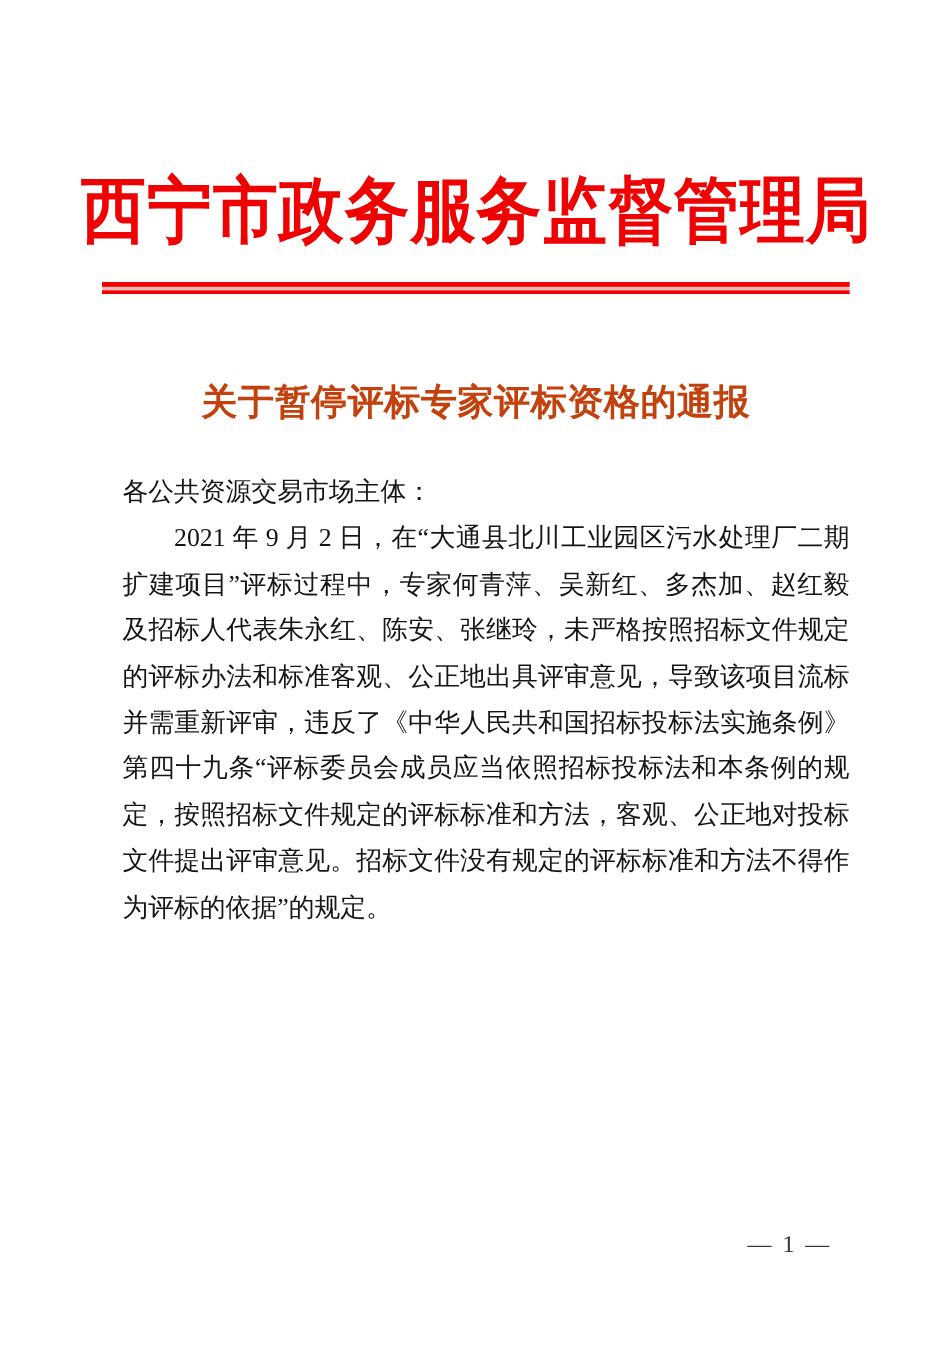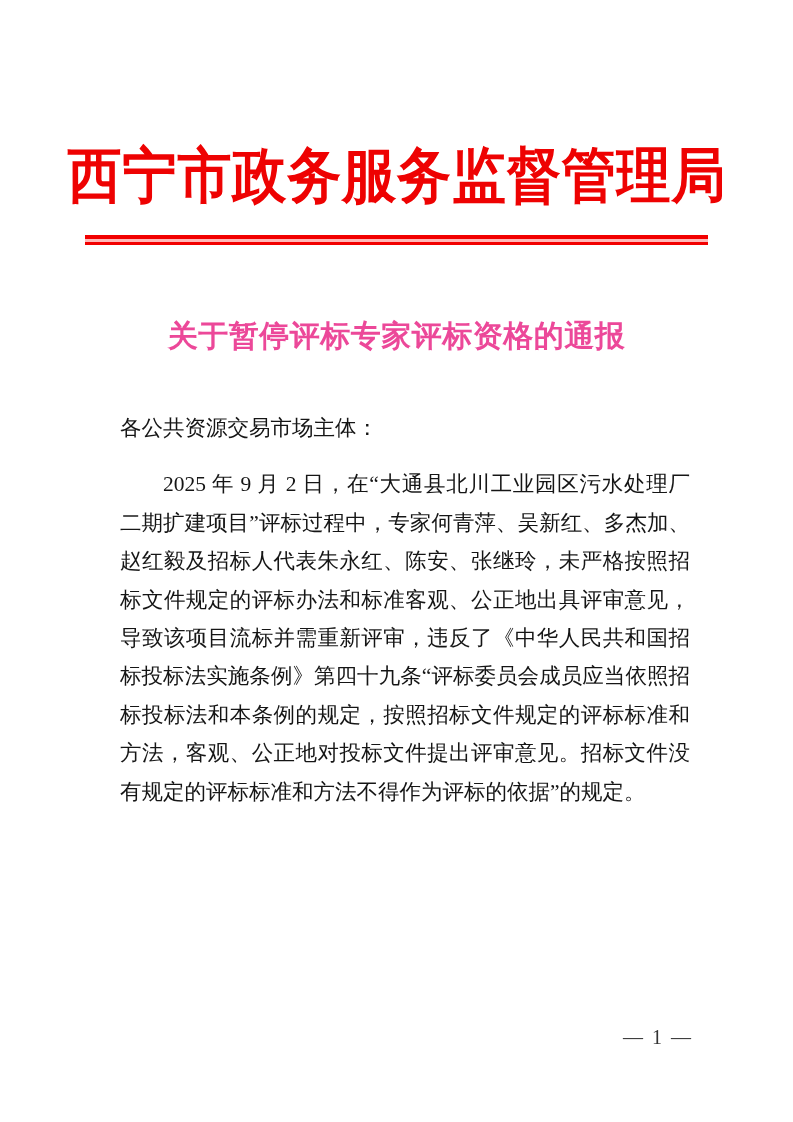--- a/index.html
+++ b/index.html
@@ -46,35 +46,35 @@
   }
   .doc-title {
     position: absolute;
     top: 316px;
     left: 0;
     width: 100%;
     text-align: center;
     font-size: 30px;
     line-height: 40px;
     font-weight: bold;
-    color: #ec4899;
+    color: #c2410c;
     letter-spacing: 0.5px;
   }
   .doc-body {
     position: absolute;
     top: 391px;
     left: 102px;
     width: 606px;
     font-size: 21.5px;
     line-height: 38.4px;
     text-align: justify;
     text-justify: inter-ideograph;
   }
   .doc-body p {
-    margin: 18px;
+    margin: 0;
     padding: 0;
   }
   .salutation {
     text-indent: 0;
   }
   .para {
     text-indent: 2em;
   }
   .page-footer {
     position: absolute;
@@ -94,18 +94,18 @@
   <div class="agency-header">
     <span class="agency-name">西宁市政务服务监督管理局</span>
   </div>
 
   <div class="red-rule"></div>
 
   <div class="doc-title">关于暂停评标专家评标资格的通报</div>
 
   <div class="doc-body">
     <p class="salutation">各公共资源交易市场主体：</p>
-    <p class="para">2025 年 9 月 2 日，在“大通县北川工业园区污水处理厂二期扩建项目”评标过程中，专家何青萍、吴新红、多杰加、赵红毅及招标人代表朱永红、陈安、张继玲，未严格按照招标文件规定的评标办法和标准客观、公正地出具评审意见，导致该项目流标并需重新评审，违反了《中华人民共和国招标投标法实施条例》第四十九条“评标委员会成员应当依照招标投标法和本条例的规定，按照招标文件规定的评标标准和方法，客观、公正地对投标文件提出评审意见。招标文件没有规定的评标标准和方法不得作为评标的依据”的规定。</p>
+    <p class="para">2021 年 9 月 2 日，在“大通县北川工业园区污水处理厂二期扩建项目”评标过程中，专家何青萍、吴新红、多杰加、赵红毅及招标人代表朱永红、陈安、张继玲，未严格按照招标文件规定的评标办法和标准客观、公正地出具评审意见，导致该项目流标并需重新评审，违反了《中华人民共和国招标投标法实施条例》第四十九条“评标委员会成员应当依照招标投标法和本条例的规定，按照招标文件规定的评标标准和方法，客观、公正地对投标文件提出评审意见。招标文件没有规定的评标标准和方法不得作为评标的依据”的规定。</p>
   </div>
 
   <div class="page-footer">— 1 —</div>
 
 </div>
 
 </body></html>

